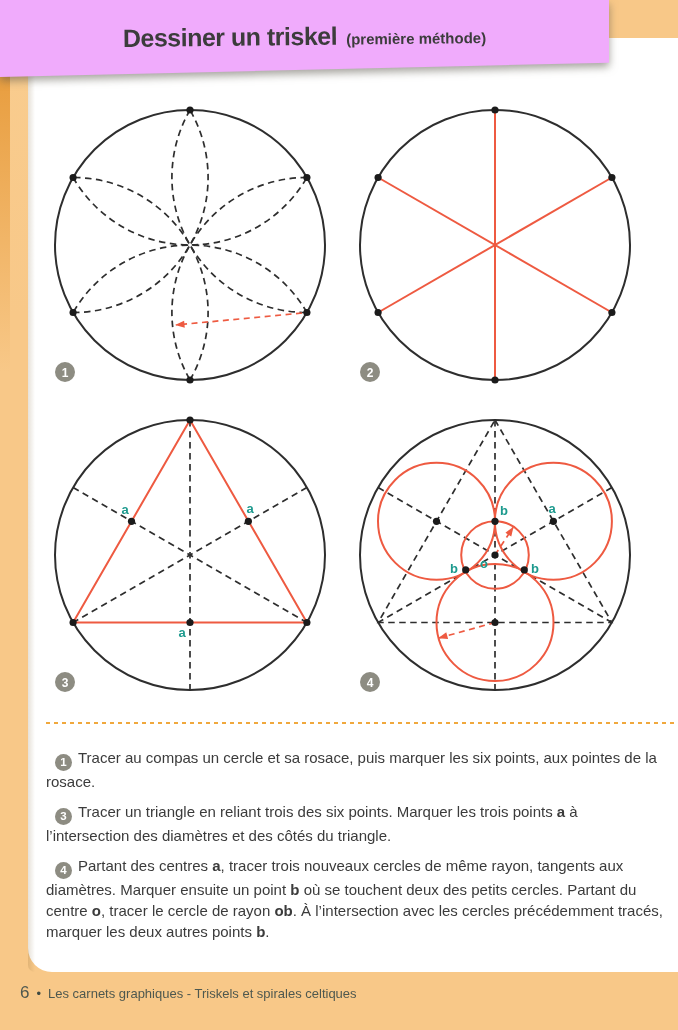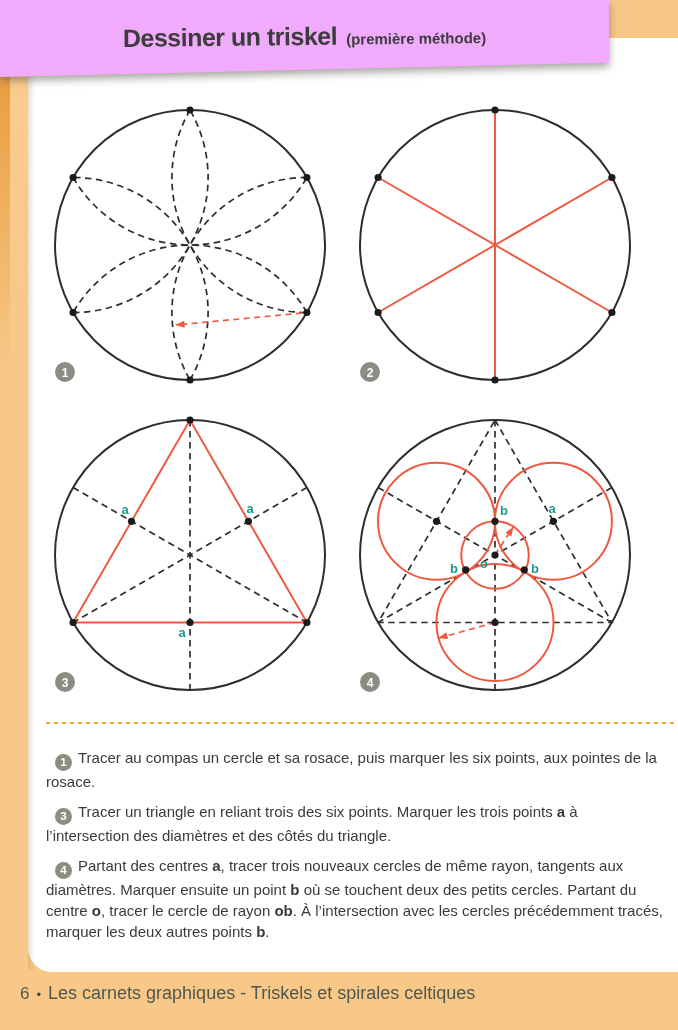--- a/index.html
+++ b/index.html
@@ -73,21 +73,21 @@
     align-items:center;justify-content:center;margin-right:6px;
     vertical-align:-3px;text-indent:0;
   }
   
   .footer{
     position:absolute;left:20px;top:983px;color:#4e584f;
     display:flex;align-items:baseline;white-space:nowrap;
   }
   .footer .pageno{font-size:17px;font-weight:normal;}
   .footer .bullet{font-size:13px;margin:0 7px;color:#3f4a42;}
-  .footer .booktitle{font-size:18px;}
+  .footer .booktitle{font-size:13px;}
 </style>
 </head>
 <body>
 
 <div class="sheet"></div>
 <div class="strip-shade"></div>
 <div class="strip-light"></div>
 
 <svg id="fig1" class="fig" viewBox="0 0 300 300">
   <defs>

